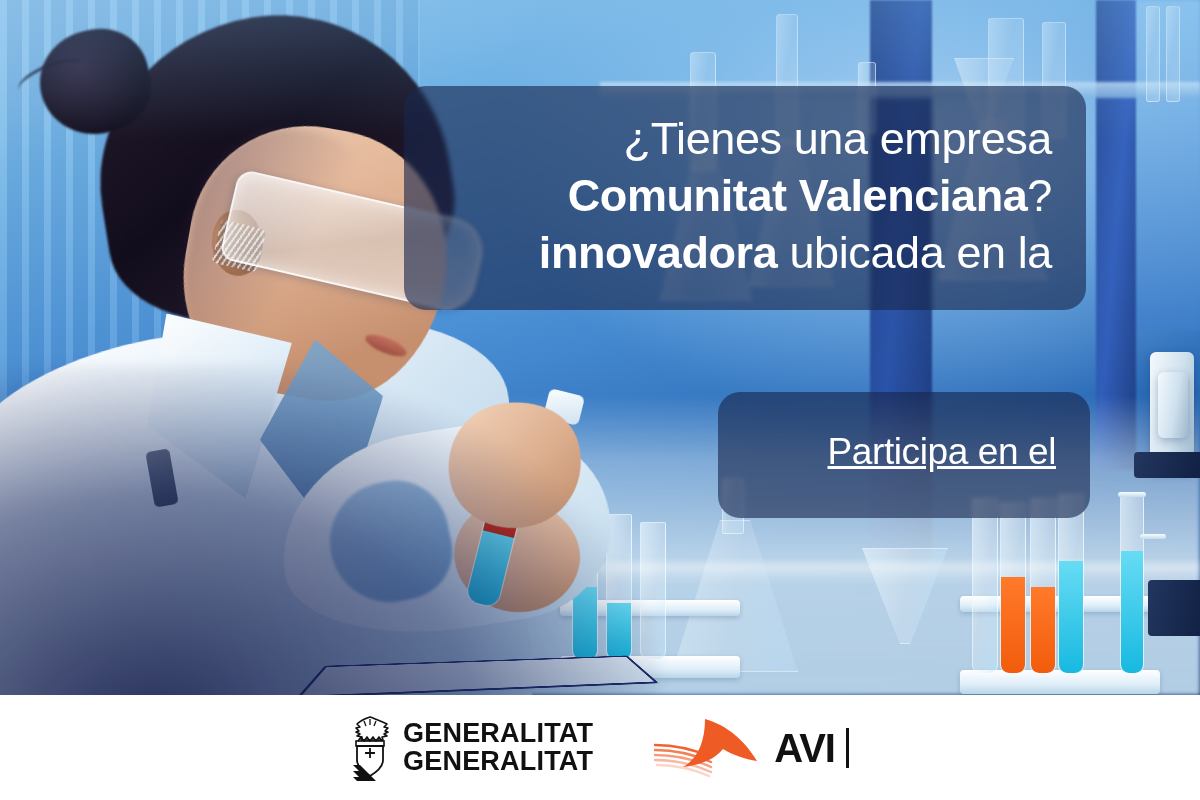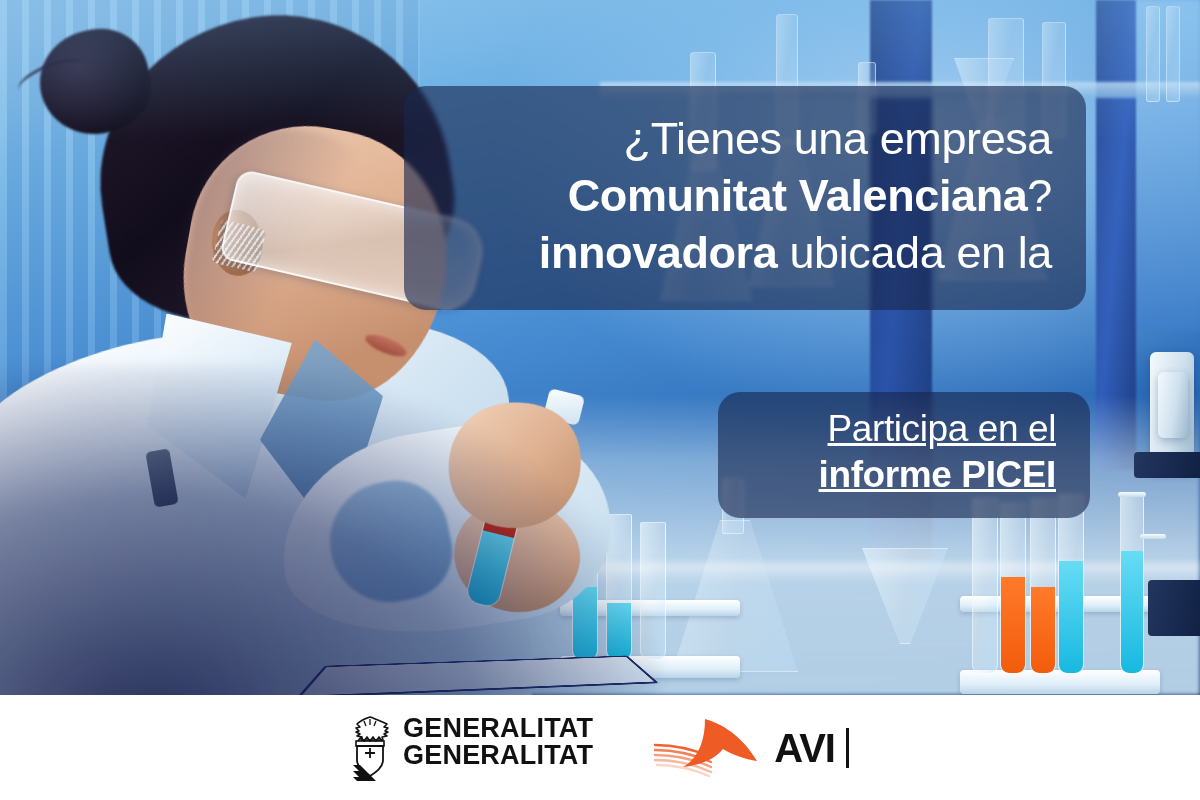--- a/index.html
+++ b/index.html
@@ -280,21 +280,21 @@
   .line { color:#ffffff; text-align:right; white-space:nowrap; letter-spacing:-.4px; }
   .p1 .line { font-size:45px; line-height:57px; font-weight:300; }
   .p2 .line { font-size:37px; line-height:46px; font-weight:300;text-decoration:underline; }
   .line b { font-weight:700; }
 
   
   .footer {
     position:absolute; left:0; top:695px; width:1200px; height:105px;
     background:#ffffff; display:flex; align-items:center; justify-content:center; gap:0;
   }
-  .logo-gva { display:flex; gap:12px; }
+  .logo-gva { display:flex; align-items:center; gap:12px; }
   .gva-emblem { width:42px; height:66px; position:relative; }
   .gva-words { display:flex; flex-direction:column; line-height:1.02; }
   .gva-words span { font-size:27px; font-weight:700; color:#111111; letter-spacing:.2px; }
 
   .logo-avi { display:flex; align-items:center; gap:9px; margin-left:60px; }
   .avi-swoosh { width:112px; height:66px; position:relative; }
   .avi-mark { font-size:40px; font-weight:800; color:#111111; letter-spacing:-1px; line-height:1; }
   .avi-rule { width:3px; height:40px; background:#111111; margin:0 2px; }
   .avi-sub { display:flex; flex-direction:column; line-height:1.12; }
   .avi-sub span { font-size:15.5px; font-weight:700; color:#111111; letter-spacing:.2px; }
@@ -405,23 +405,20 @@
     </div>
     <div class="line">
       <b>innovadora</b><span> ubicada en la</span>
     </div>
   </div>
 
   <div class="panel panel-2 p2">
     <div class="line">
       <span>Participa en el</span>
     </div>
-    <div class="line">
-      <b>informe PICEI</b>
-    </div>
   </div>
 
   <div class="footer">
 
     <div class="logo-gva">
       <div class="gva-emblem">
         <svg viewBox="0 0 42 66" width="42" height="66" aria-hidden="true">
 
           <path d="M21 2 C15 4 11 6 8 9 l3 3 -4 1 3 3 -3 1 4 2 -3 2 5 1 -1 3 h22 l-1 -3 5 -1 -3 -2 4 -2 -3 -1 3 -3 -4 -1 3 -3 C31 6 27 4 21 2 Z" fill="none" stroke="#111111" stroke-width="1.6" stroke-linejoin="round"></path>
           <path d="M15 6 l2 5 M21 4 l0 6 M27 6 l-2 5" stroke="#111111" stroke-width="1.3" fill="none"></path>

